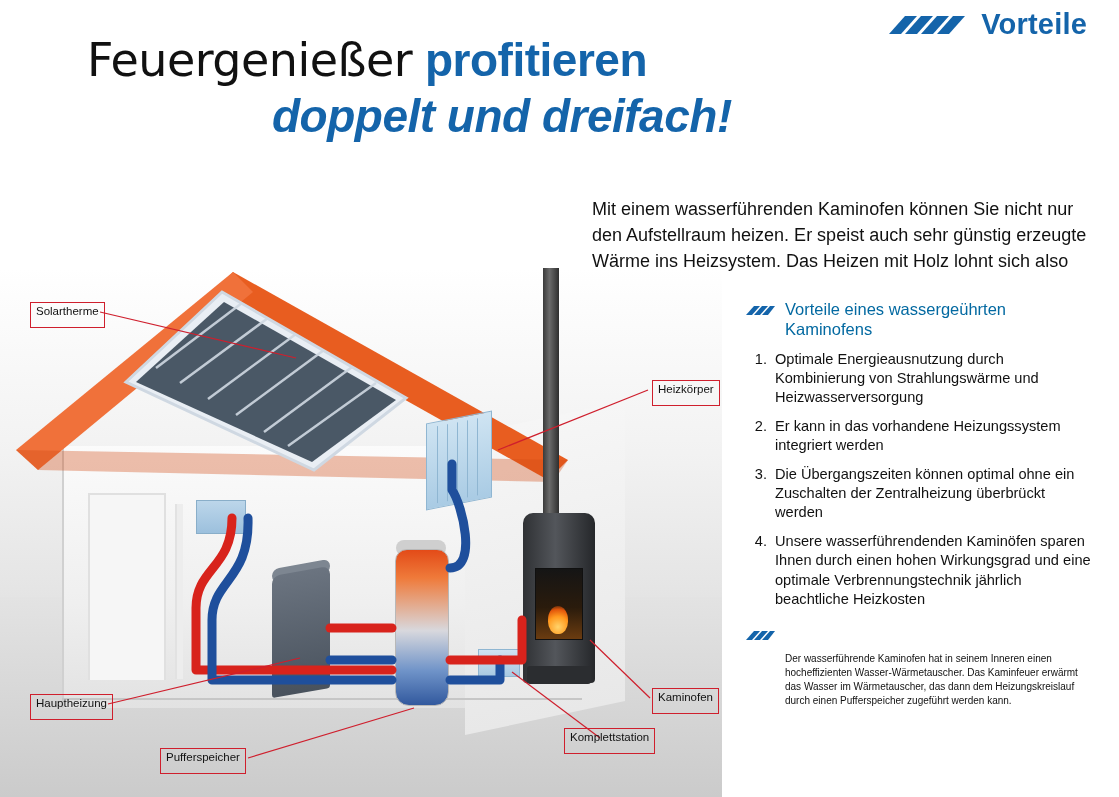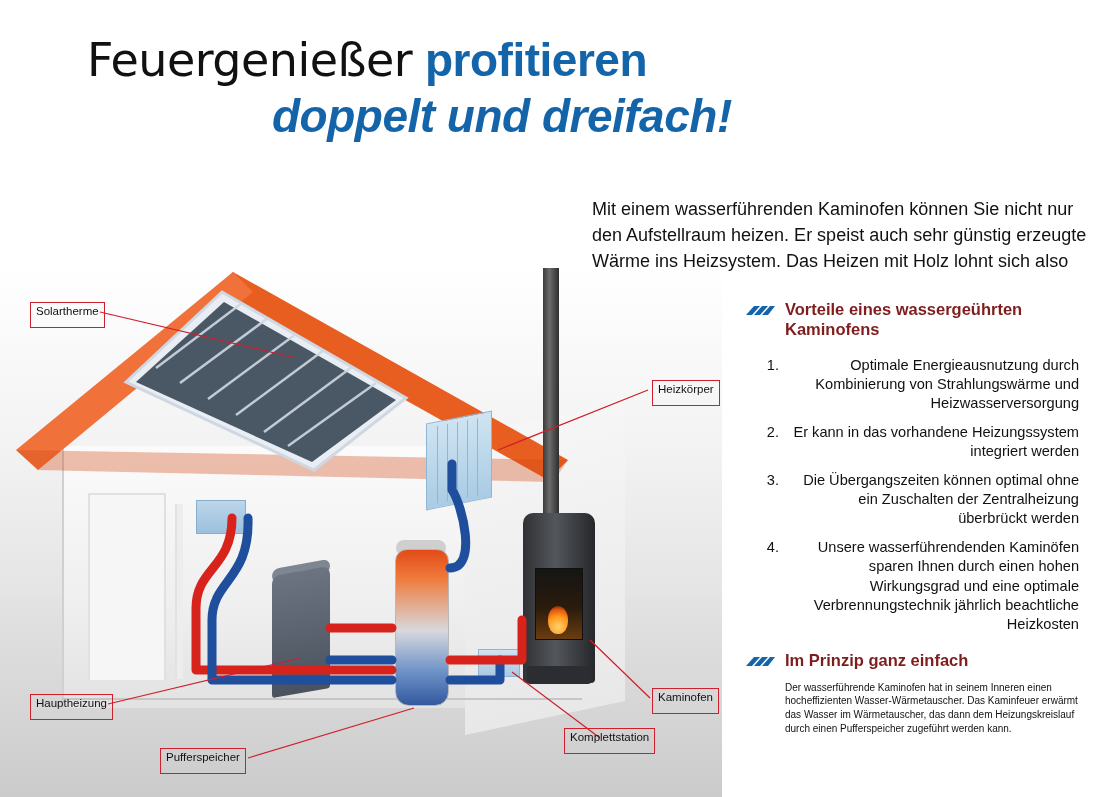--- a/index.html
+++ b/index.html
@@ -324,29 +324,28 @@
   }
   .sec-head {
     display: flex;
     align-items: flex-start;
     gap: 10px;
     margin-bottom: 10px;
   }
   .sec-mark { width: 30px; height: 13px; flex: none; margin-top: 4px; }
   .sec-title {
     font-size: 16.5px;
-    font-weight: bold;
-    color: #7f1d1d;
+    font-weight: normal;
+    color: #0369a1;
     line-height: 1.2;
   }
   ol.benefits {
-    margin: 16px;
+    margin: 4px;
     padding: 0 0 0 22px;
     list-style: decimal;
-    text-align: right;
   }
   ol.benefits li {
     font-size: 14.6px;
     line-height: 1.33;
     color: #111111;
     margin-bottom: 9px;
     padding-left: 4px;
   }
   .sec2 { margin-top: 16px; }
   .sec2 p {
@@ -355,20 +354,31 @@
     line-height: 1.37;
     color: #111111;
     padding-left: 40px;
   }
 </style>
 </head>
 <body>
 
 <div class="page">
 
+  <div class="brand">
+    <svg class="brand-mark" viewBox="0 0 84 26">
+      <g fill="#1464aa">
+        <path d="M6 22 L22 4 L34 4 L18 22 Z"></path>
+        <path d="M22 22 L38 4 L50 4 L34 22 Z"></path>
+        <path d="M38 22 L54 4 L66 4 L50 22 Z"></path>
+        <path d="M54 22 L70 4 L82 4 L66 22 Z"></path>
+      </g>
+    </svg>
+    <div class="brand-text">Vorteile</div>
+  </div>
 
   <div class="headline">
     <div class="headline-line l1">
       <span class="hl-dark">Feuergenießer</span>
       <span class="hl-blue">profitieren</span>
     </div>
     <div class="headline-line l2">
       <span class="hl-blue">doppelt und dreifach!</span>
     </div>
   </div>
@@ -487,20 +497,19 @@
 
     <div class="sec2">
       <div class="sec-head">
         <svg class="sec-mark" viewBox="0 0 30 13">
           <g fill="#1464aa">
             <path d="M1 11 L9 2 L15 2 L7 11 Z"></path>
             <path d="M9 11 L17 2 L23 2 L15 11 Z"></path>
             <path d="M17 11 L25 2 L30 2 L23 11 Z"></path>
           </g>
         </svg>
-        <div class="sec-title">Im Prinzip ganz einfach</div>
       </div>
       <p>Der wasserführende Kaminofen hat in seinem Inneren einen hocheffizienten Wasser-Wärmetauscher. Das Kaminfeuer erwärmt das Wasser im Wärmetauscher, das dann dem Heizungskreislauf durch einen Pufferspeicher zugeführt werden kann.</p>
     </div>
 
   </div>
 
 </div>
 
 </body></html>

